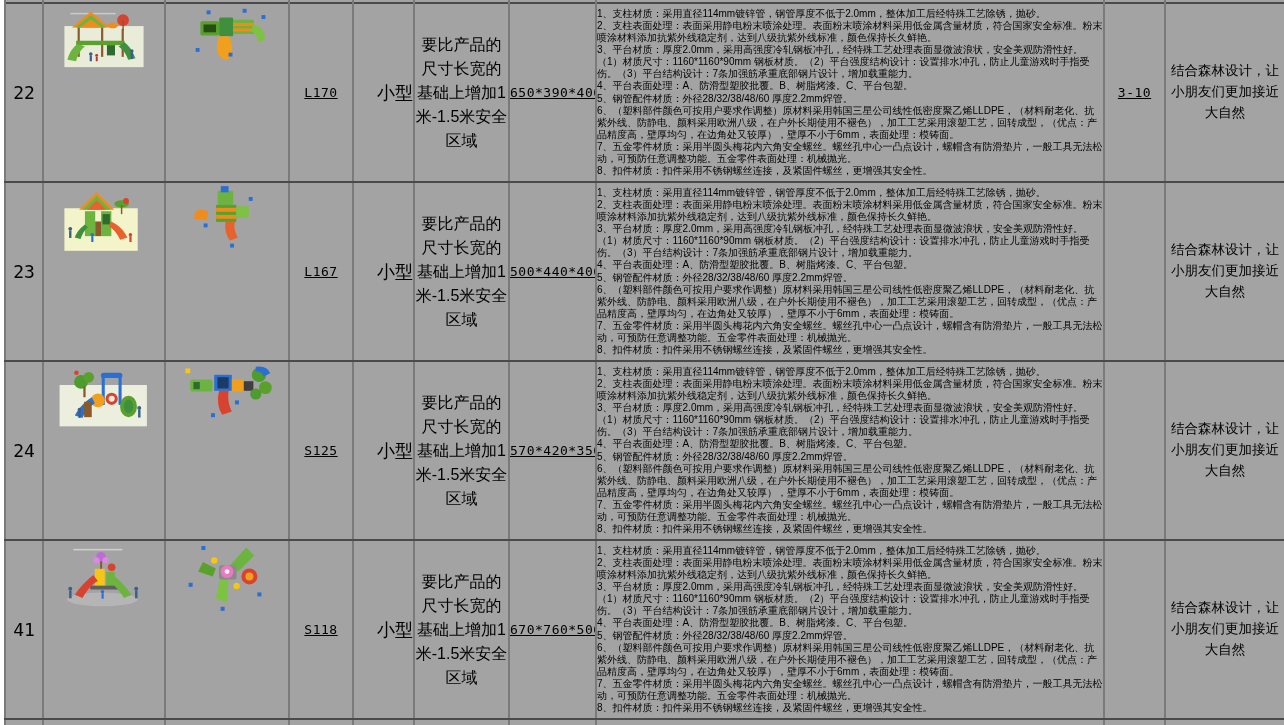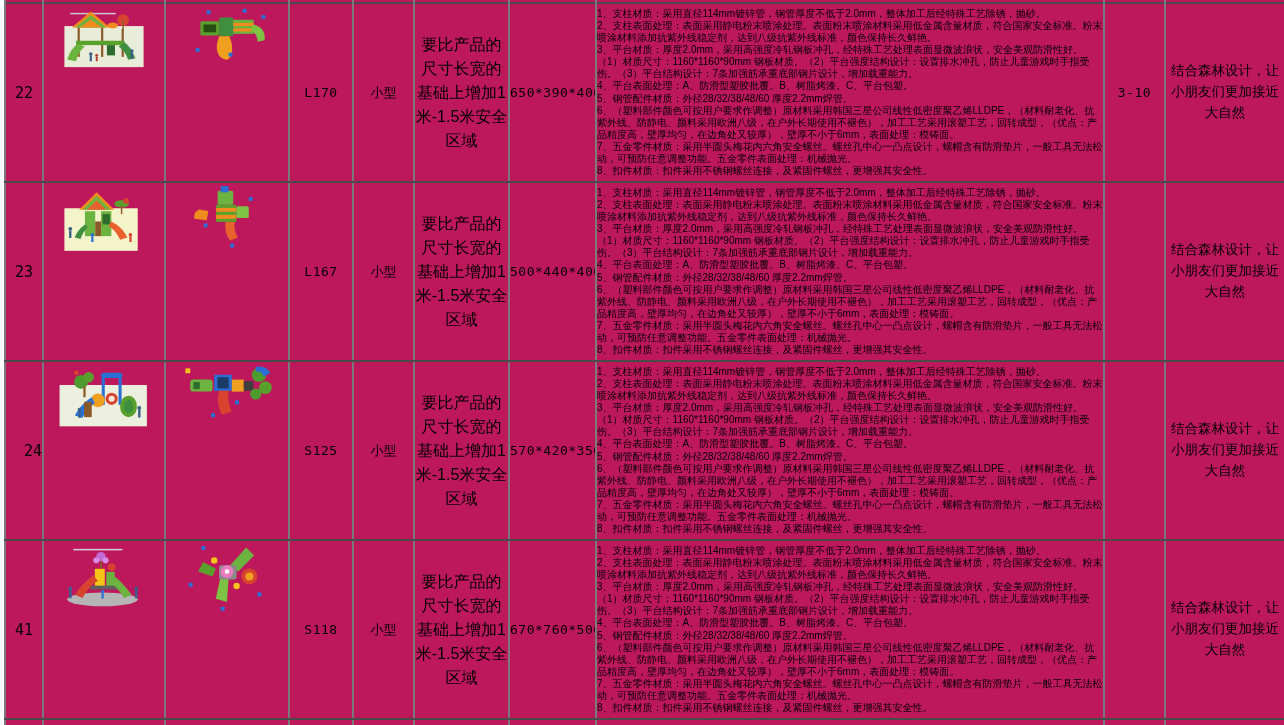--- a/index.html
+++ b/index.html
@@ -1,34 +1,34 @@
 <!DOCTYPE html>
 <html><head>
 <meta charset="utf-8">
 <style>
   html,body{margin:0;padding:0;background:#fff;}
   .sheet{position:relative;width:1284px;height:725px;background:#ffffff;overflow:hidden;
          font-family:"Liberation Sans",sans-serif;color:#000;}
   table.grid{border-collapse:collapse;table-layout:fixed;margin-left:4px;width:1280px;}
   table.grid td{border-left:2px solid #7a7a7a;border-right:2px solid #7a7a7a;
                 border-top:2px solid #4a4a4a;border-bottom:2px solid #4a4a4a;
-                padding:0;overflow:hidden;background:#be185d;}
+                padding:0;overflow:hidden;background:#a3a3a3;}
   tr.sliver{height:3px;}
   tr.sliver td{border-top:none;border-bottom:none;}
   tr.sliver.bottom{height:6px;}
   tr.datarow{height:179px;}
   td.c{text-align:center;vertical-align:middle;}
-  td.no-cell{font-family:"DejaVu Sans Mono",monospace;font-size:15px;}
-  td.model-cell,td.dims-cell,td.age-cell{font-family:"DejaVu Sans Mono",monospace;font-size:13px;letter-spacing:0.5px;}
-  td.type-cell{font-size:13px;}
+  td.no-cell{font-family:"DejaVu Sans Mono",monospace;font-size:18px;}
+  td.model-cell,td.dims-cell,td.age-cell{font-family:"DejaVu Sans Mono",monospace;font-size:13px;letter-spacing:0.5px;text-decoration:underline;}
+  td.type-cell{font-size:18px;text-align:right;}
   td.safety-cell{font-size:16px;line-height:1.5;padding:0 8px;}
   td.comment-cell{font-size:13.5px;line-height:1.55;padding:0 8px;}
   td.desc-cell{font-size:10px;line-height:12.1px;text-align:left;vertical-align:middle;
                padding:2px 6px;white-space:pre-wrap;word-break:break-all;}
-  td.img-cell{vertical-align:top;text-align:right;padding-top:14px;}
+  td.img-cell{vertical-align:top;text-align:center;padding-top:14px;}
   td.top-cell{vertical-align:top;text-align:center;padding-top:10px;}
   svg{display:block;margin:0 auto;}
 </style>
 </head>
 <body>
 
 <div class="sheet">
 <table class="grid">
 <colgroup>
   <col style="width:38px">

